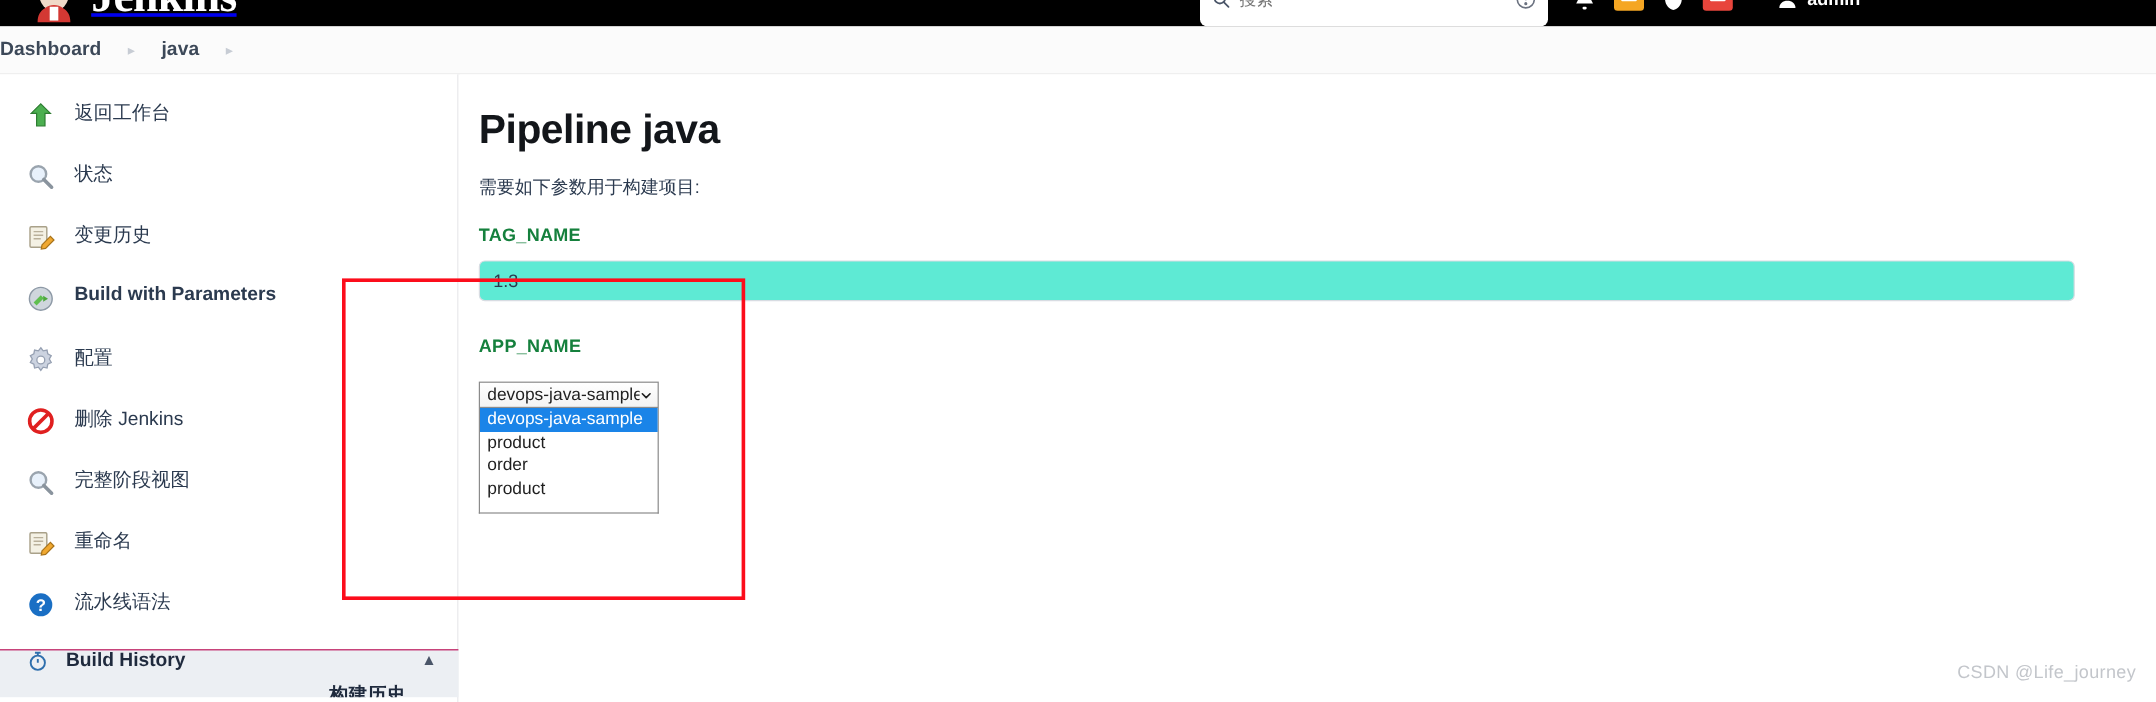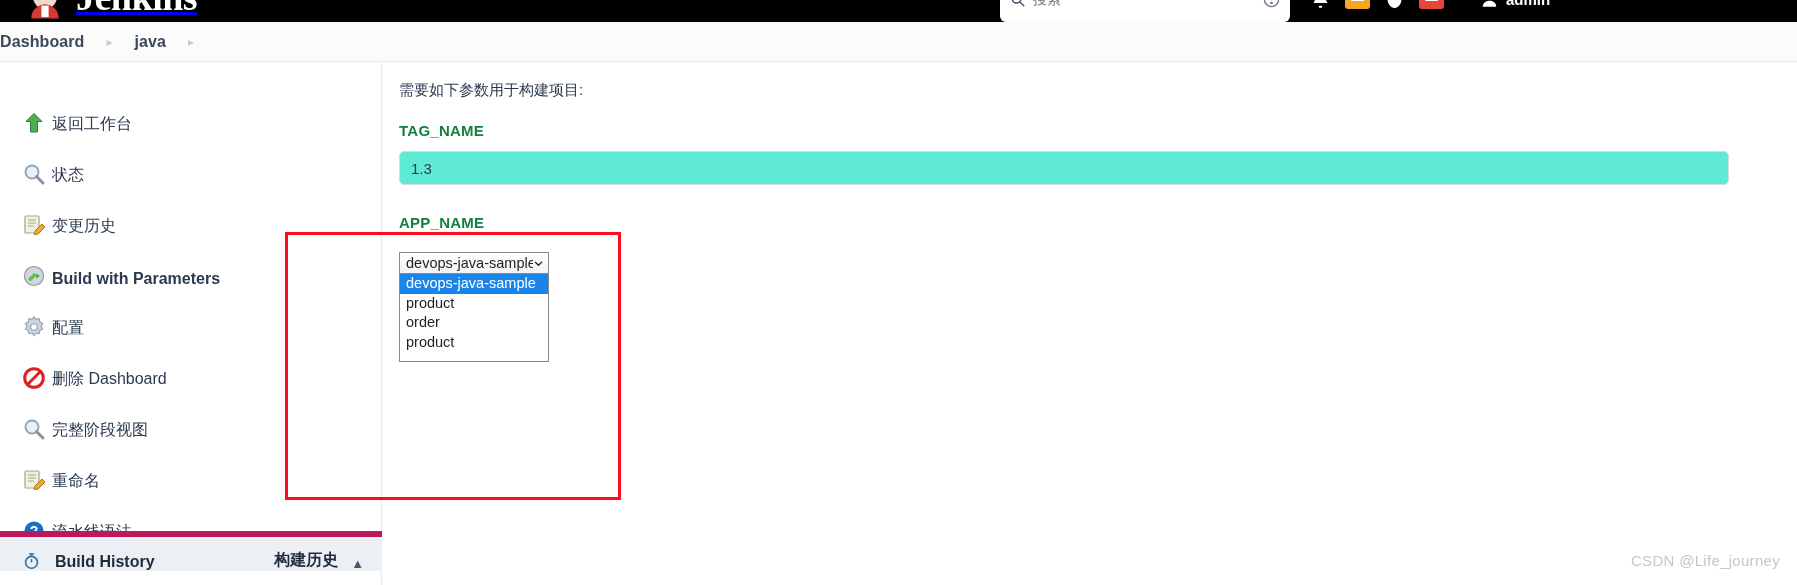--- a/index.html
+++ b/index.html
@@ -77,34 +77,34 @@
   
   .page { position: absolute; left: 0; top: 62px; width: 1797px; height: 523px; }
   .sidebar {
     position: absolute; left: 0; top: 0;
     width: 382px; height: 523px;
     background: #ffffff;
     border-right: 1px solid #e9e9ec;
   }
   .side-list { padding-top: 22px; }
   .side-item {
-    display: flex; align-items: flex-end; gap: 6px;
+    display: flex; align-items: flex-start; gap: 16px;
     height: 51px; padding-left: 22px;
     cursor: pointer; text-decoration: none;
   }
   .side-ico { width: 24px; height: 24px; flex: 0 0 24px; display: block; }
   .side-label { font-size: 16px; color: #2b3a4f; white-space: nowrap; }
   .side-label.en { font-weight: 600; }
 
   .build-history {
-    position: absolute; left: 0; bottom: 14px;
+    position: absolute; left: 0; bottom: 4px;
     width: 382px; height: 40px;
     background: #eceff3;
-    border-top: 6px solid #be185d;
-    display: flex; align-items: flex-end;
+    border-top: 1px solid #be185d;
+    display: flex; align-items: flex-start;
     padding: 0 18px 0 22px;
     overflow: hidden;
   }
   .bh-ico { width: 19px; height: 19px; flex: 0 0 19px; }
   .bh-title { font-size: 16px; font-weight: 700; color: #1f2a3d; margin-left: 14px; }
   .bh-cn { font-size: 16px; font-weight: 700; color: #1f2a3d; margin-left: auto; margin-top: 27px; }
   .bh-caret { margin-left: 13px; color: #4a5568; font-size: 13px; }
 
   
   .main { position: absolute; left: 383px; top: 0; right: 0; height: 523px; background: #fff; }
@@ -291,21 +291,21 @@
           <circle cx="12" cy="12" r="3.3" fill="#ffffff" stroke="#96a0b2" stroke-width="1.1"></circle>
         </svg>
         <span class="side-label">配置</span>
       </a>
 
       <a class="side-item" href="#">
         <svg class="side-ico" viewBox="0 0 24 24">
           <circle cx="12" cy="12" r="9.3" fill="#ffffff" stroke="#e02020" stroke-width="3"></circle>
           <line x1="5.8" y1="18.2" x2="18.2" y2="5.8" stroke="#e02020" stroke-width="3"></line>
         </svg>
-        <span class="side-label">删除 Dashboard</span>
+        <span class="side-label">删除 Jenkins</span>
       </a>
 
       <a class="side-item" href="#">
         <svg class="side-ico" viewBox="0 0 24 24" fill="none">
           <circle cx="10" cy="10" r="6.5" fill="#e8f1fb" stroke="#9aa4ae" stroke-width="2"></circle>
           <line x1="14.5" y1="14.5" x2="21" y2="21" stroke="#8a949e" stroke-width="3" stroke-linecap="round"></line>
         </svg>
         <span class="side-label">完整阶段视图</span>
       </a>
 
@@ -337,20 +337,21 @@
         <line x1="9" y1="2.5" x2="15" y2="2.5"></line>
           <line x1="12" y1="2.5" x2="12" y2="5.5"></line>
       </svg>
       <span class="bh-title">Build History</span>
       <span class="bh-cn">构建历史</span>
       <span class="bh-caret">▲</span>
     </div>
   </aside>
 
   <main class="main">
+    <h1 class="page-title">Pipeline java</h1>
     <p class="page-desc">需要如下参数用于构建项目:</p>
 
     <div class="form-area">
 
       <div>
         <label class="param-label">TAG_NAME</label>
         <input class="text-input" type="text" value="1.3" style="">
       </div>
 
       <div>

